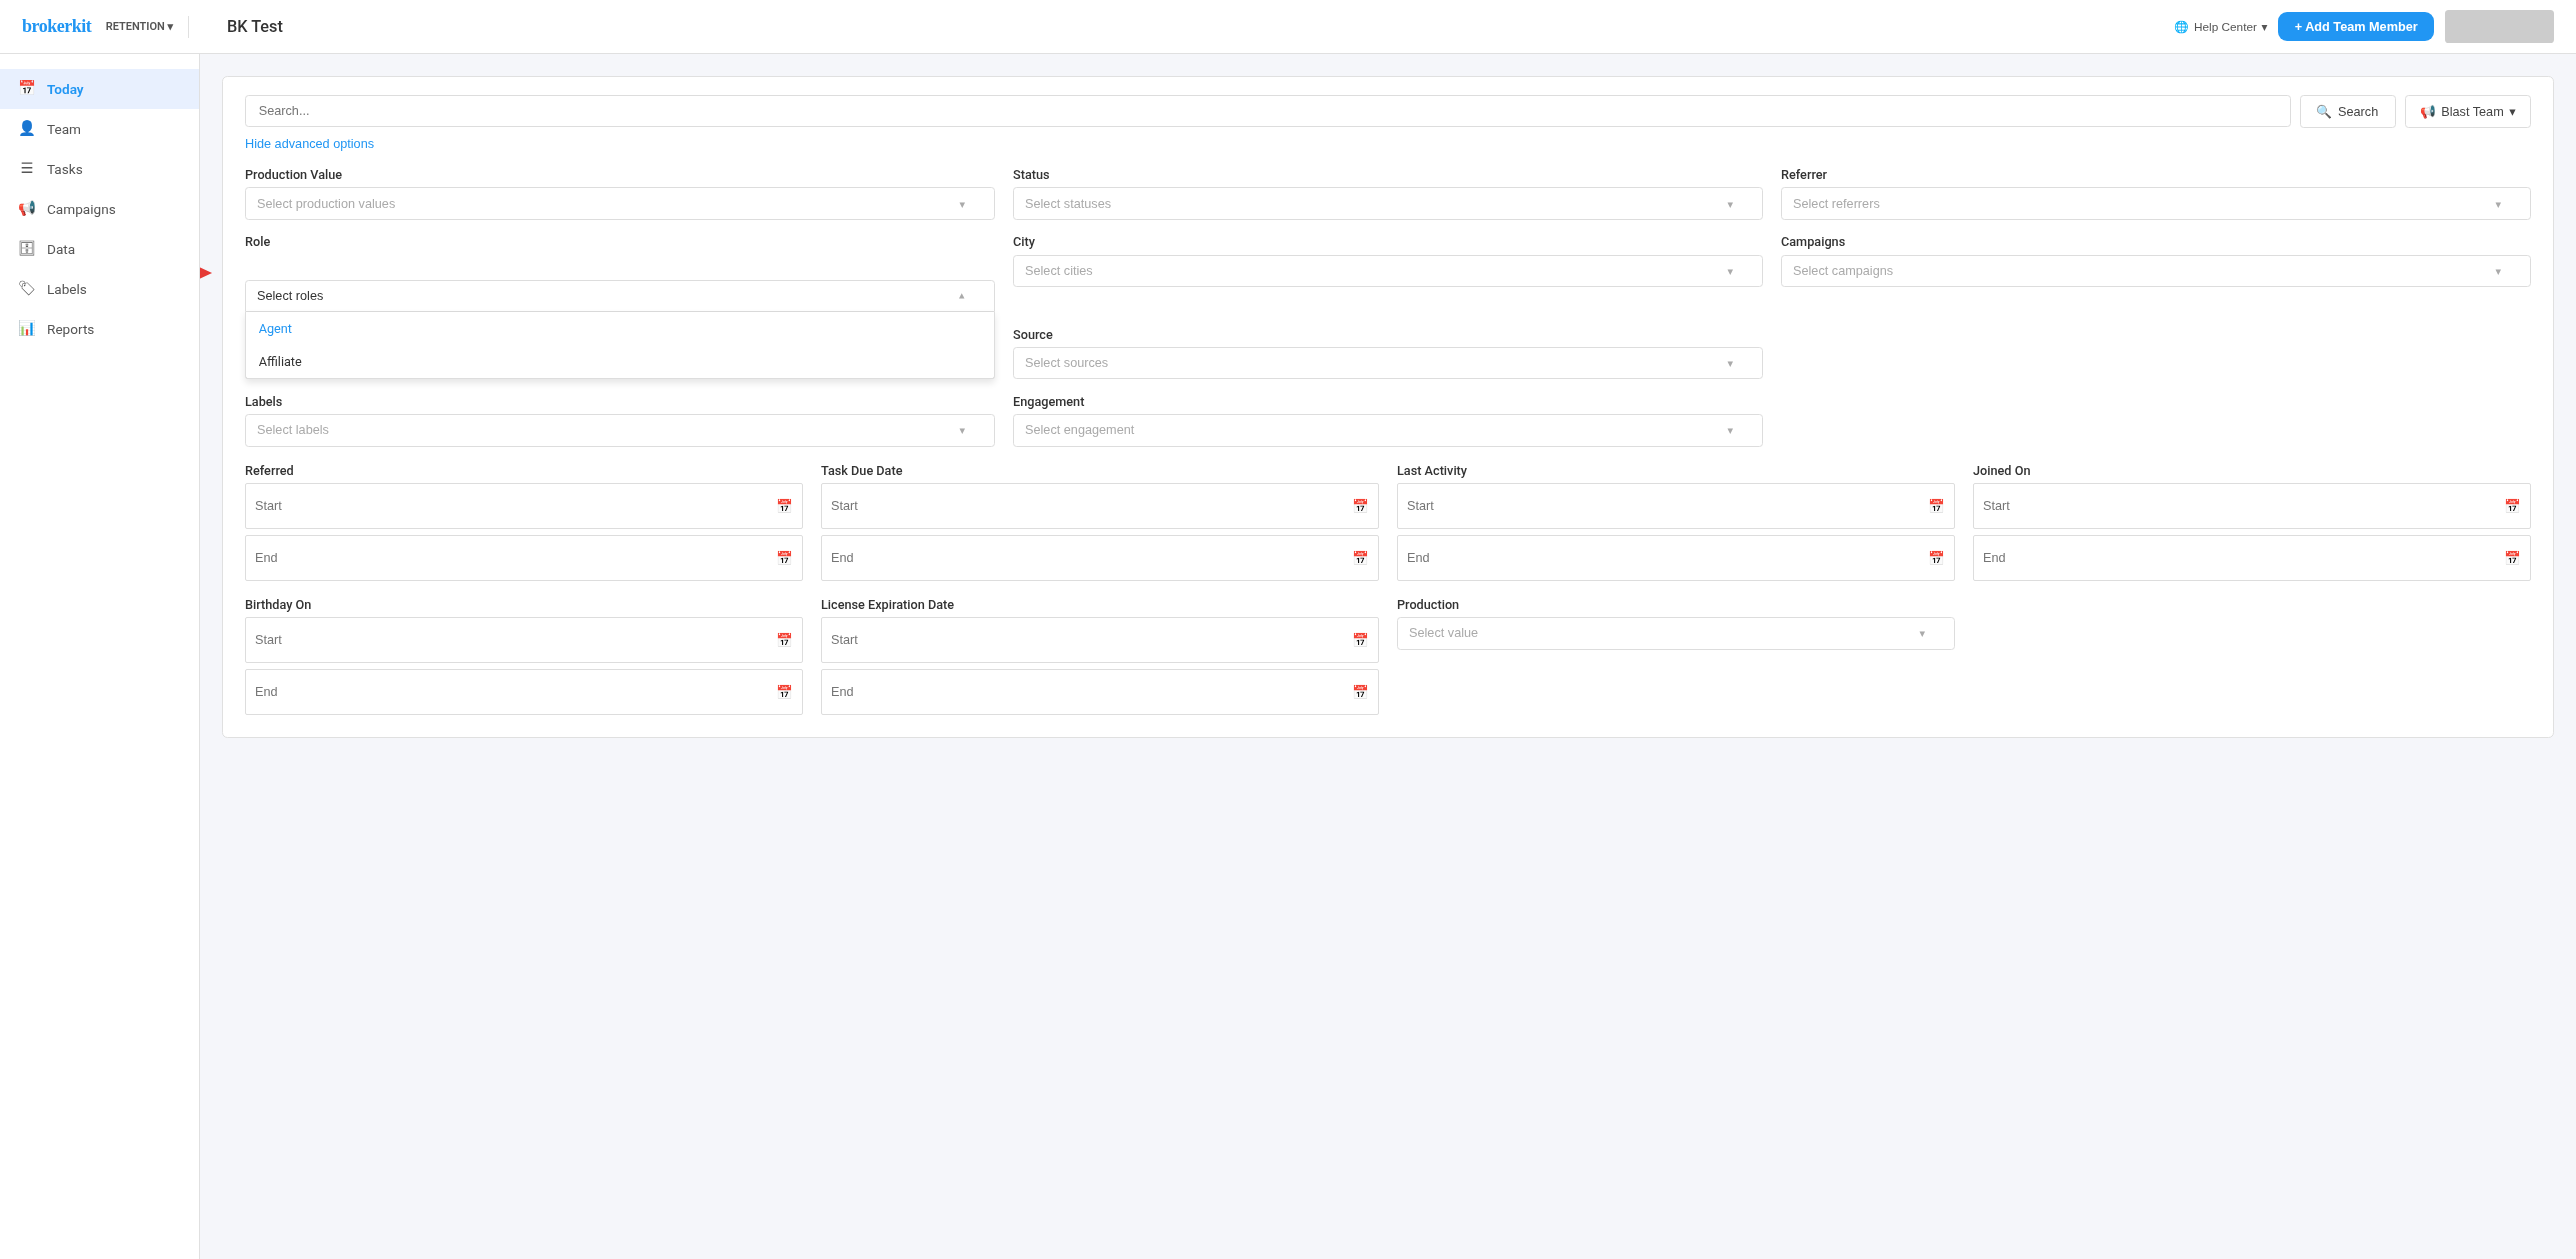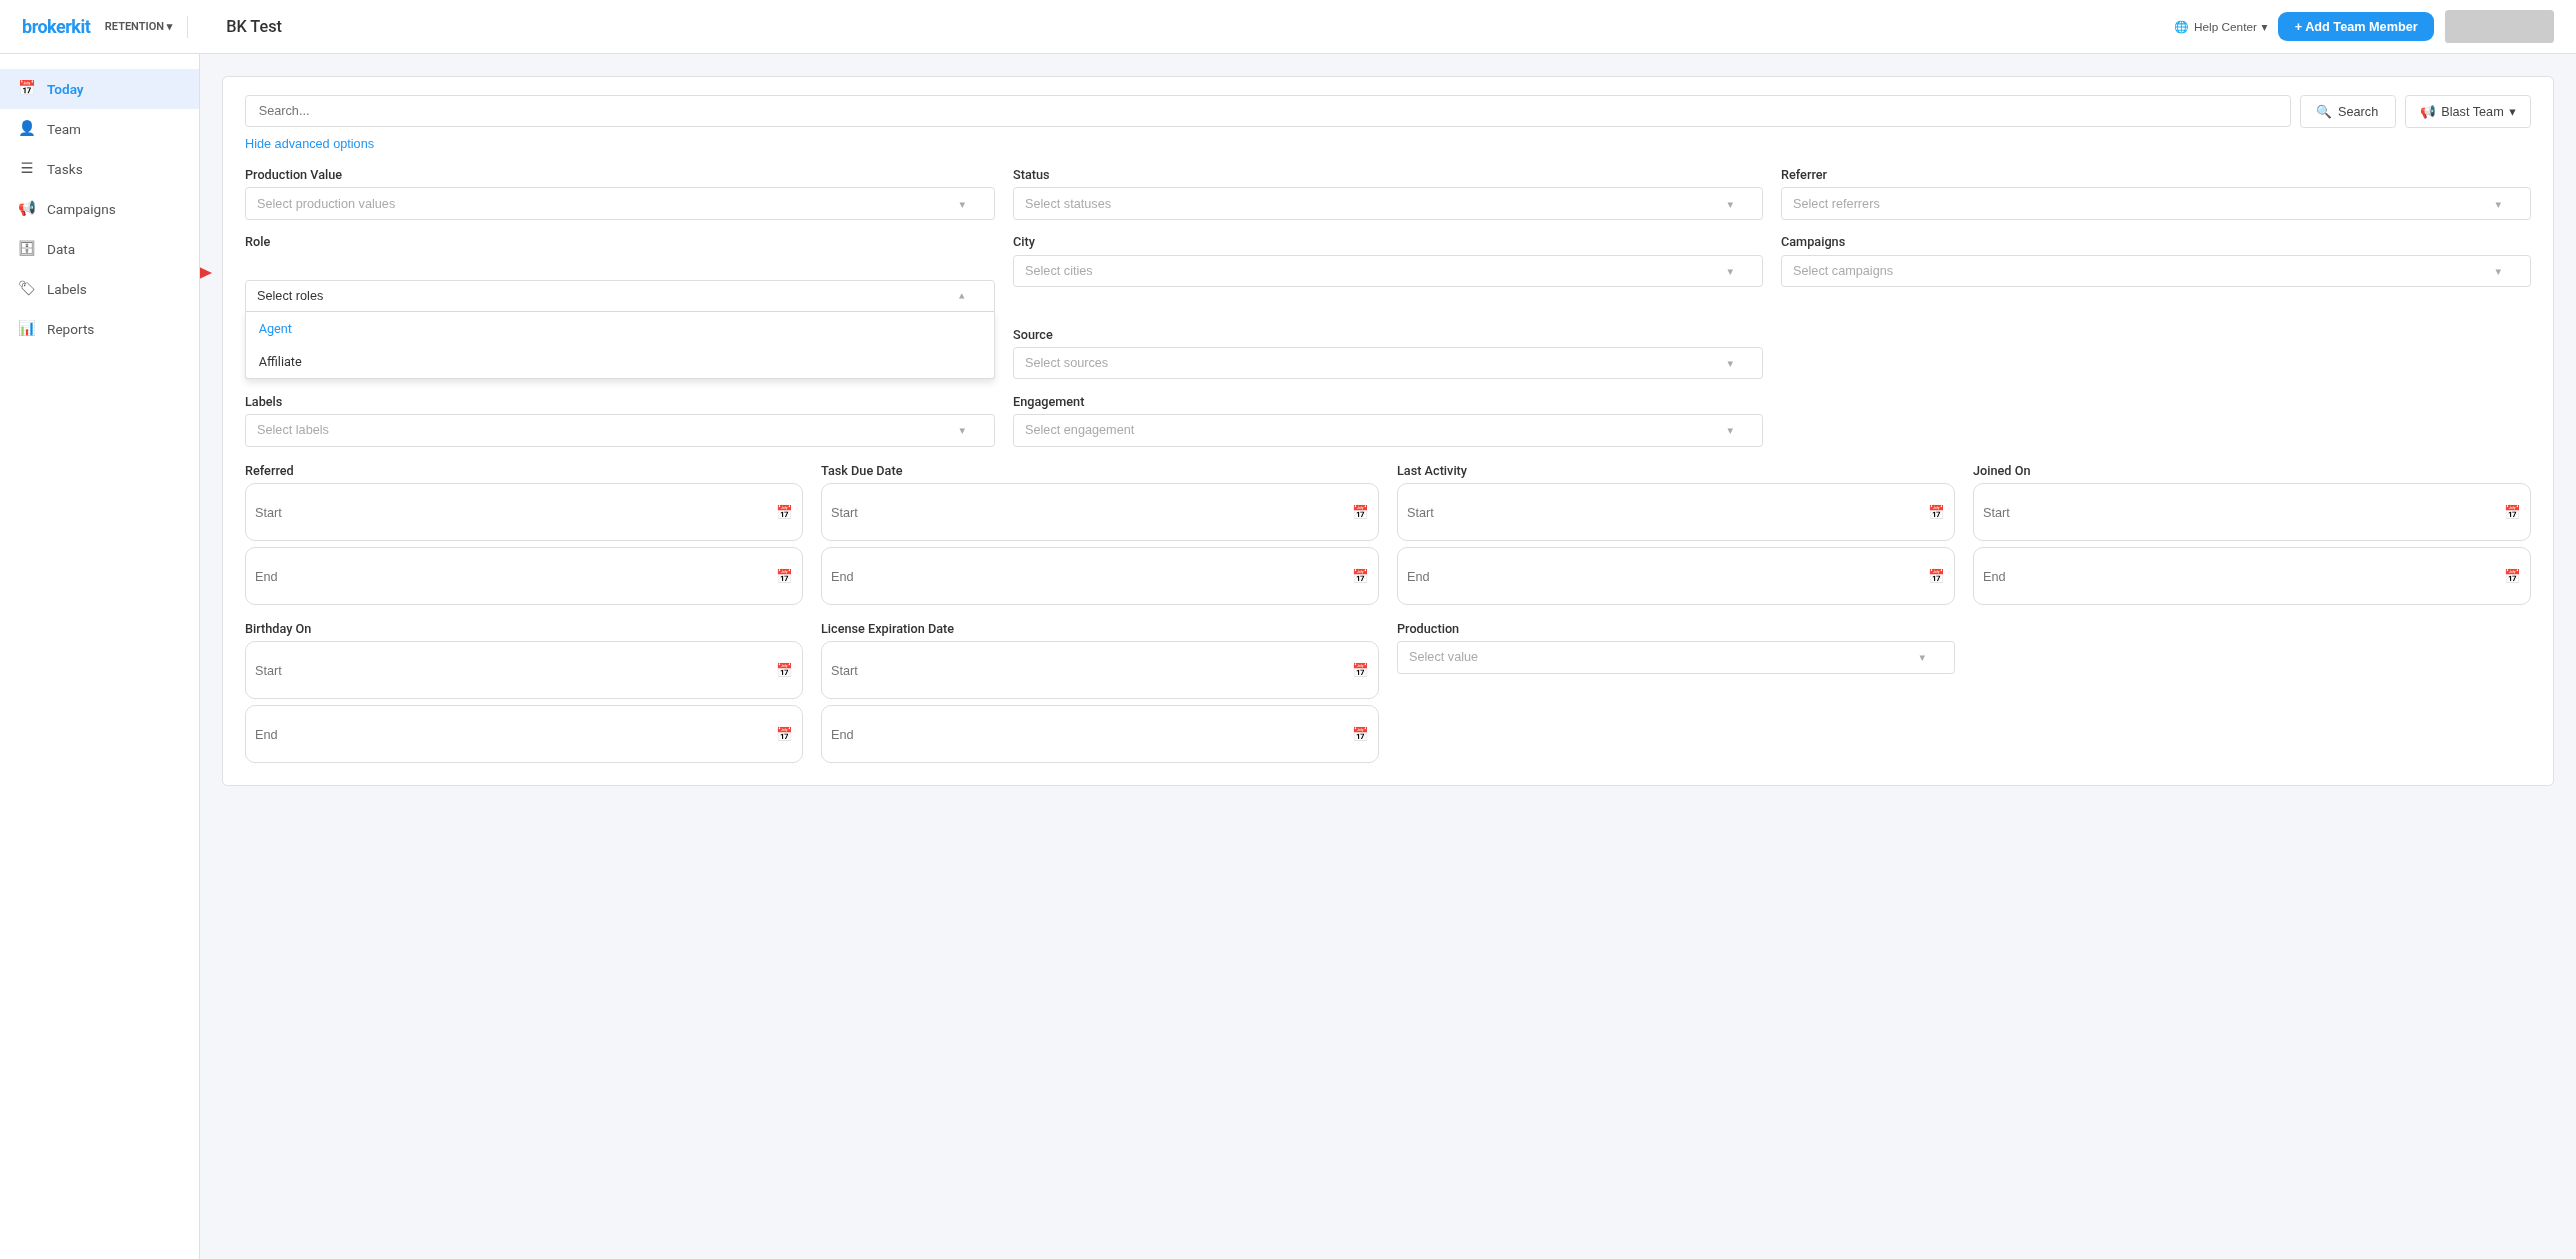--- a/index.html
+++ b/index.html
@@ -13,20 +13,21 @@
       display: flex;
       align-items: center;
       padding: 0 22px;
       gap: 14.5px;
     }
     .logo-text {
       font-weight: 700;
       font-size: 18px;
       color: #2196f3;
       letter-spacing: -0.5px;
+      font-family: Liberation Serif, serif;
     }
     .retention-badge {
       font-size: 11px;
       color: #555;
       font-weight: 600;
       display: flex;
       align-items: flex-start;
       gap: 2.7px;
       cursor: pointer;
     }
@@ -248,24 +249,24 @@
     .dropdown-menu-item.selected { color: #2196f3; }
 
     
     .date-group {
       display: flex;
       flex-direction: column;
       gap: 5.4px;
     }
     .date-input-wrapper {
       display: flex;
-      align-items: flex-end;
+      align-items: center;
       border: 0.9px solid #ddd;
-      border-radius: 10px;
-      padding: 20px 9px;
+      border-radius: 2px;
+      padding: 14px 9px;
       background: #fff;
       gap: 7.3px;
     }
     .date-input {
       flex: 1;
       border: none;
       outline: none;
       font-size: 12.7px;
       color: #aaa;
       background: transparent;

